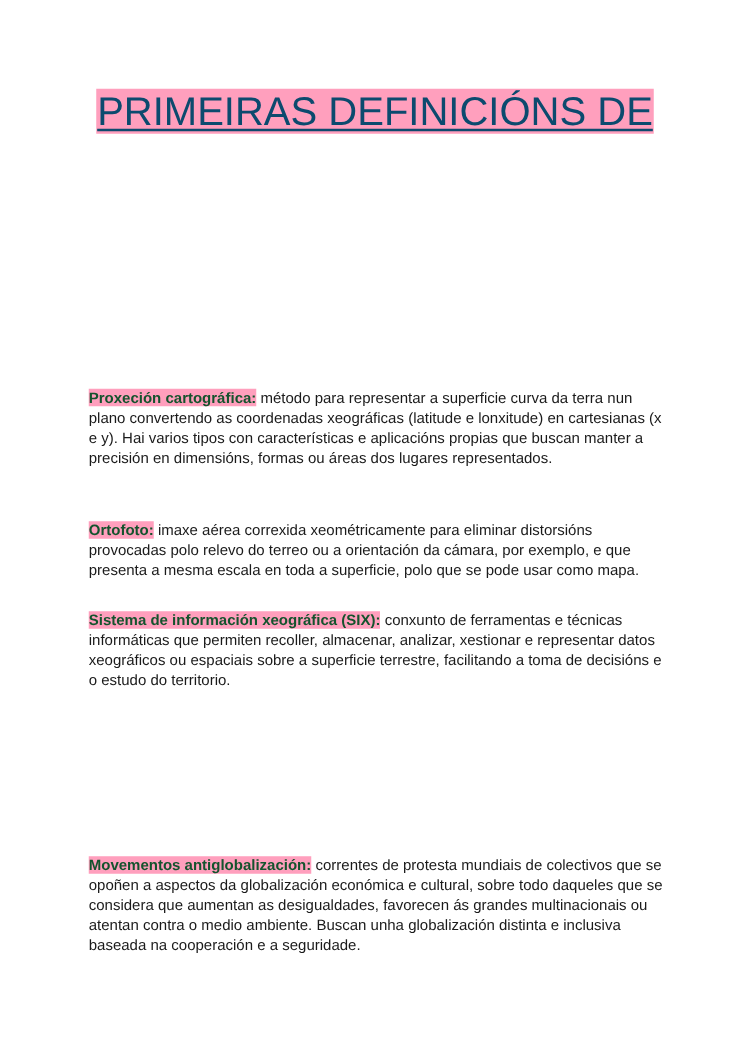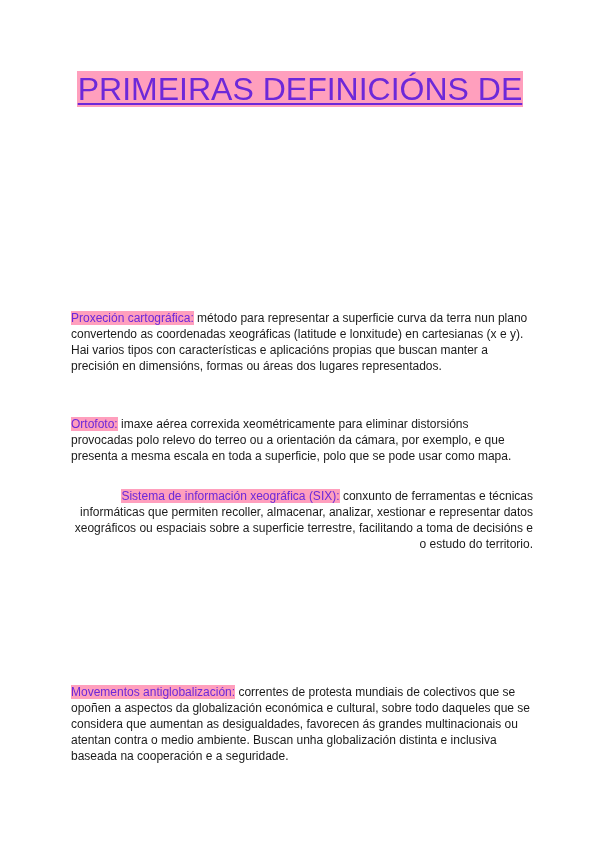--- a/index.html
+++ b/index.html
@@ -25,46 +25,46 @@
     .title {
       position: absolute;
       left: 0;
       width: 600px;
       top: 69px;
       text-align: center;
       font-size: 32px;
       line-height: 41px;
       font-weight: normal;
       margin: 0;
-      color: #6d28d9;
+      color: #0c4a6e;
     }
     .title .hl {
       background: #ff9fbd;
       text-decoration: underline;
       text-decoration-thickness: 2px;
       text-underline-offset: 3px;
       padding: 0 1px;
     }
     .section {
       position: absolute;
       left: 71px;
       width: 462px;
       font-size: 12px;
       line-height: 16px;
       margin: 0;
       color: #1a1a1a;
     }
     .term {
-      font-weight: normal;
+      font-weight: bold;
       background: #ff9fbd;
-      color: #6d28d9;
+      color: #14532d;
     }
     .s1 { top: 310px; }
     .s2 { top: 416px; }
-    .s3 { top: 488px; text-align: right; }
+    .s3 { top: 488px; }
     .s4 { top: 583px; }
     .s5 { top: 648px; margin-top: 36px; }
   </style>
 </head>
 <body>
 
 <div class="page">
 
   <h1 class="title">
     <span class="hl">PRIMEIRAS DEFINICIÓNS DE</span><br>

